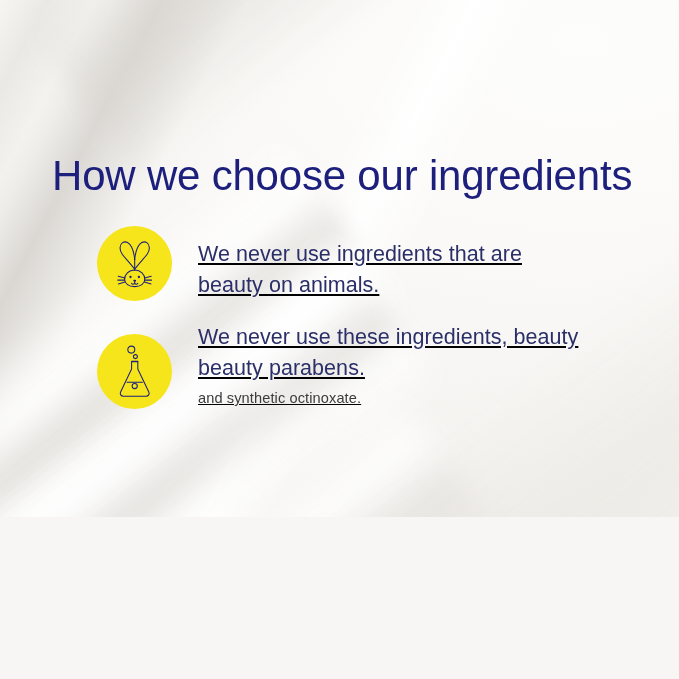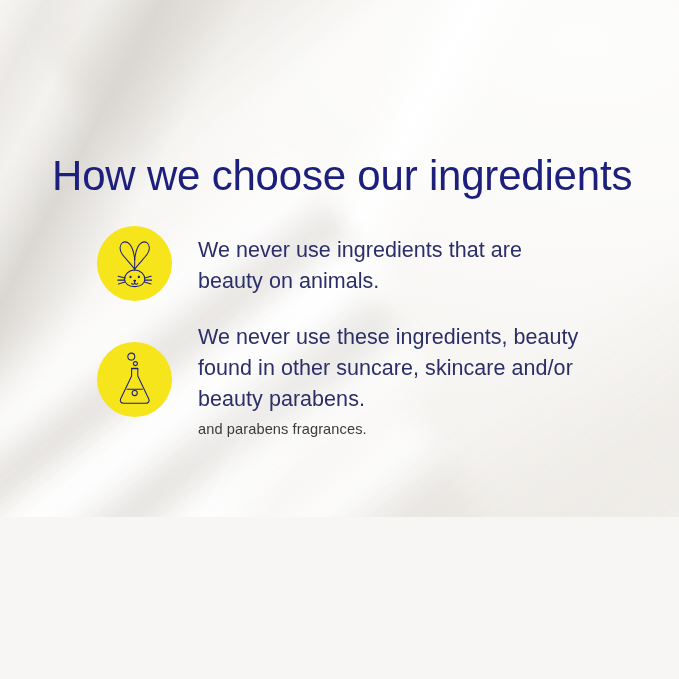--- a/index.html
+++ b/index.html
@@ -92,21 +92,22 @@
   }
 
   .rows{
     position:absolute;
     left:97px;top:226px;
     width:540px;
   }
   .row{
     position:relative;
     display:flex;
-    align-items:center;
+    align-items:flex-end;
+    text-decoration:underline;
   }
   .row.r1{margin-bottom:17px;}
   .row.r2{margin-bottom:19px;}
 
   .badge{
     flex:0 0 auto;
     width:75px;height:75px;
     border-radius:50%;
     background:#f6e51a;
     display:flex;align-items:center;justify-content:center;
@@ -202,21 +203,20 @@
               <path d="M15.6 16.6 L21.8 16.6"></path>
 
               <path d="M11.0 37.2 L26.4 37.2"></path>
 
               <circle cx="18.7" cy="41.0" r="2.6"></circle>
             </svg>
           </span>
         </div>
         <div class="row-text">
           <p>We never use these ingredients, beauty</p>
-          <p>found in other suncare, skincare and/or</p>
           <p>beauty parabens.</p>
-          <p class="fineprint">and parabens fragrances.</p>
+          <p class="fineprint">and synthetic octinoxate.</p>
         </div>
       </div>
 
     </div>
   </div>
 </div>
 
 </body></html>

